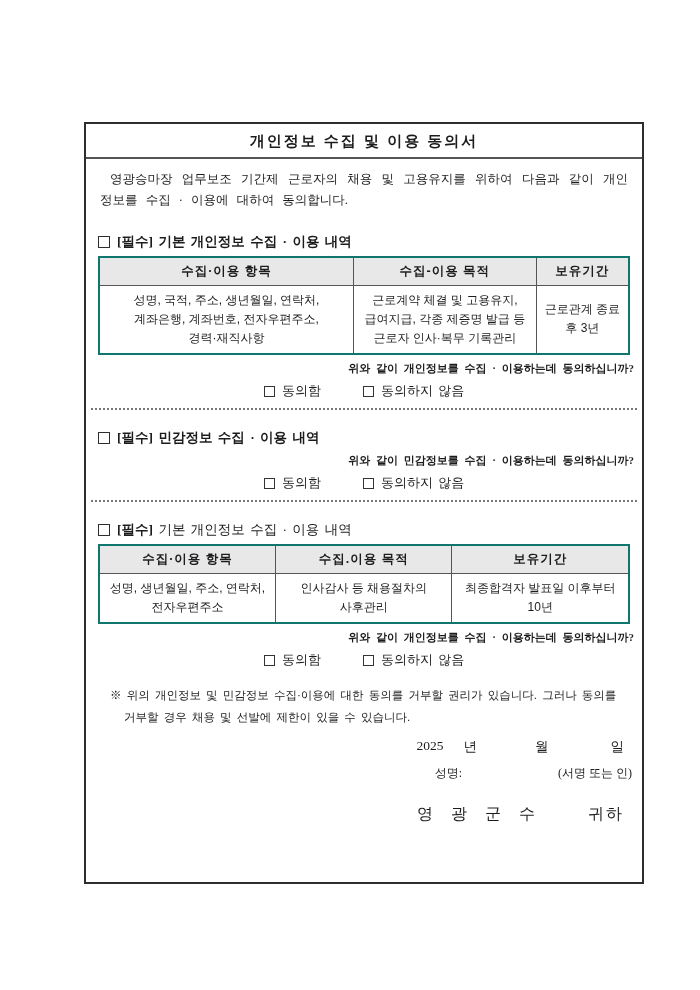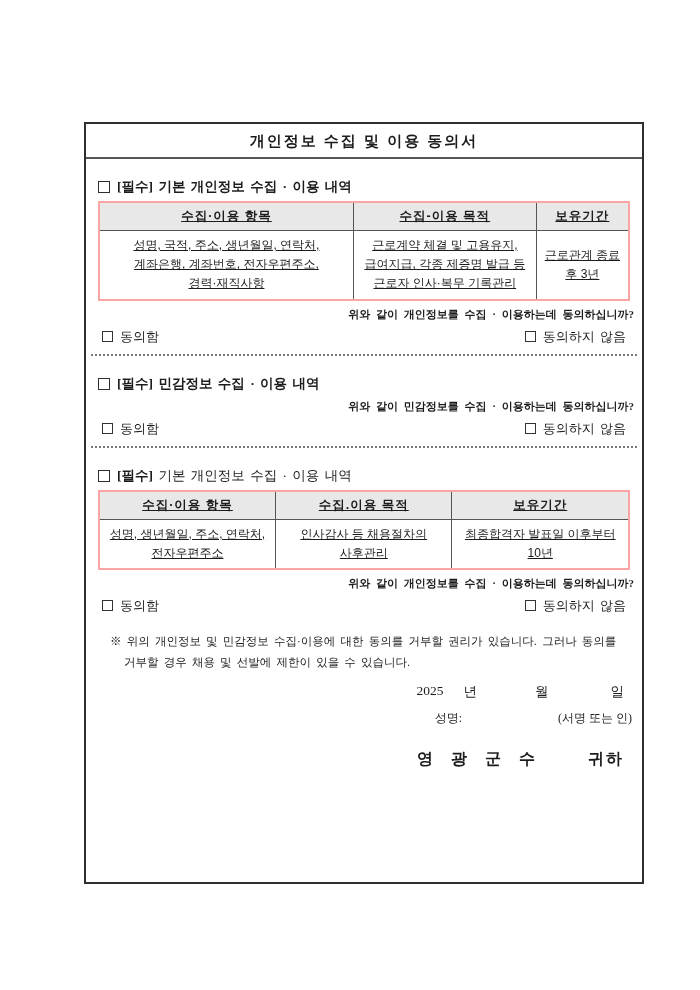--- a/index.html
+++ b/index.html
@@ -26,37 +26,36 @@
     margin:19px 12px 0; font-size:13.5px; font-weight:bold; word-spacing:2px;
     display:flex; align-items:center;
   }
   .sec-head .normal { font-weight:normal; }
   .hbox {
     display:inline-block; width:12px; height:12px; border:1.6px solid #2e2e2e;
     margin-right:7px; flex:0 0 auto;
   }
   table.consent {
     border-collapse:collapse; margin:5px 12px 0; width:calc(100% - 24px);
-    border:2px solid #fca5a5; table-layout:fixed;
+    border:2px solid #0f766e; table-layout:fixed;
     font-family:"Liberation Sans", sans-serif;
-    text-decoration:underline;
   }
   table.consent th {
     border:1px solid #555; background:#e8e8e8; font-size:12.5px;
     font-weight:bold; padding:5px 2px; letter-spacing:1px;
   }
   table.consent td {
     border:1px solid #555; font-size:12px; text-align:center;
     padding:5px 3px; line-height:1.6; white-space:pre-line;
   }
   .q-line {
     margin:6px 8px 0; font-size:11px; font-weight:bold; word-spacing:3px;text-align:right;
   }
   .opt-row {
-    display:flex; justify-content:space-between; gap:42px;
+    display:flex; justify-content:center; gap:42px;
     margin:6px 16px 8px; font-size:13px; word-spacing:2px;
   }
   .opt { display:flex; align-items:center; }
   .cbx {
     display:inline-block; width:11px; height:11px; border:1.5px solid #333;
     margin-right:7px; background:#fff; cursor:pointer; flex:0 0 auto;
   }
   .dotted { border-top:2px dotted #777; margin:4px 5px 0; height:0; }
   .note {
     margin:16px 12px 0; font-family:"Liberation Sans", sans-serif;
@@ -70,35 +69,36 @@
   .date-line .lbl-month { margin-left:58px; }
   .date-line .lbl-day { margin-left:62px; }
   .date-line .yr { margin-right:20px; }
   .name-line {
     display:flex; justify-content:flex-end; margin:9px 10px 0;
     font-size:12px;
   }
   .name-line .name-label { margin-right:96px; }
   .footer-line {
     display:flex; justify-content:flex-end; margin:22px 18px 0;
-    font-size:16px; font-weight:bold;
+    font-size:16px; font-weight:normal;
   }
   .footer-line .recipient { letter-spacing:7px; }
   .footer-line .honorific { margin-left:46px; letter-spacing:2px; }
   
   .t1 col:nth-child(1){width:48%;} .t1 col:nth-child(2){width:34.5%;} .t1 col:nth-child(3){width:17.5%;}
   .t2 col:nth-child(1){width:33.3%;} .t2 col:nth-child(2){width:33.3%;} .t2 col:nth-child(3){width:33.4%;}
 </style>
 </head>
 <body>
 
 <div class="doc">
 
   <div class="doc-title">개인정보 수집 및 이용 동의서</div>
 
+  <div class="intro">영광승마장 업무보조 기간제 근로자의 채용 및 고용유지를 위하여 다음과 같이 개인정보를 수집 · 이용에 대하여 동의합니다.</div>
 
   <div class="sec-head">
     <span class="hbox"></span>
     <span>[필수]</span>&nbsp;
     <span>기본 개인정보 수집 · 이용 내역</span>
   </div>
   <table class="consent t1">
     <colgroup>
         <col>
         <col>

